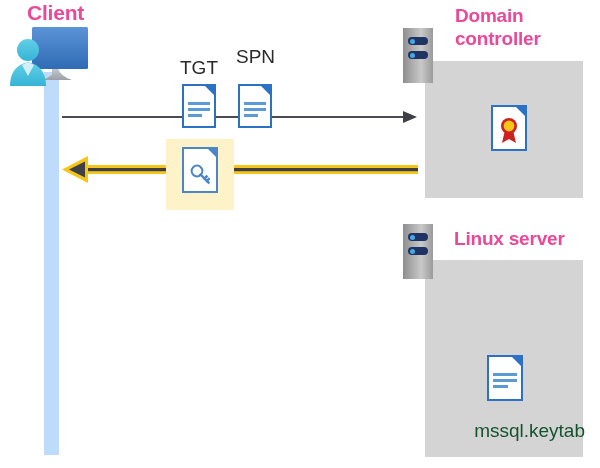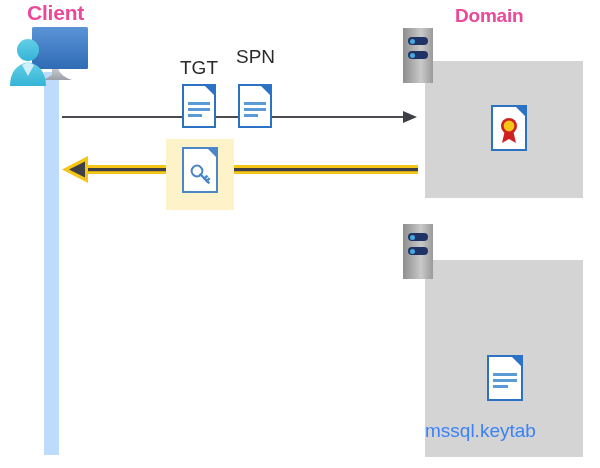--- a/index.html
+++ b/index.html
@@ -35,23 +35,23 @@
     line-height: 23px;
     width: 140px;
   }
   #linux-label {
     left: 454px; top: 228px;
     font-size: 19px;
   }
   #keytab-label {
     left: 425px; top: 420px;
     width: 160px;
-    text-align: left;
+    text-align: right;
     font-size: 19px;
-    color: #3b82f6;
+    color: #14532d;
   }
   .doc-tag {
     font-size: 19px;
     color: #2b2b2b;
   }
   #tgt-label { left: 180px; top: 57px; text-align: right; }
   #spn-label { left: 236px; top: 46px; }
 
   
   .panel { background: #d4d4d4; }
@@ -227,40 +227,42 @@
   <div class="abs rack" id="dc-rack">
     <div class="bay b1">
         <span class="led"></span>
       </div>
     <div class="bay b2">
         <span class="led"></span>
       </div>
   </div>
   <div class="abs label-bold" id="dc-label">
     <div>Domain</div>
+    <div>controller</div>
   </div>
 
   <div class="doc" id="doc-cert">
     <div class="sheet"></div>
     <div class="fold"></div>
     <svg class="seal" viewBox="0 0 20 28" xmlns="http://www.w3.org/2000/svg">
       <path d="M6 14 L3 27 L10 23 L17 27 L14 14 Z" fill="#cf2020"></path>
       <circle cx="10" cy="10" r="8" fill="#cf2020"></circle>
       <circle cx="10" cy="10" r="5.4" fill="#f5c518"></circle>
     </svg>
   </div>
 
   <div class="abs rack" id="linux-rack">
     <div class="bay b1">
         <span class="led"></span>
       </div>
     <div class="bay b2">
         <span class="led"></span>
       </div>
   </div>
+  <div class="abs label-bold" id="linux-label">Linux server</div>
 
 
   <div class="doc" id="doc-keytab">
     <div class="sheet"></div>
     <div class="fold"></div>
     <div class="lines">
       <i></i>
         <i></i>
         <i class="short"></i>
     </div>

